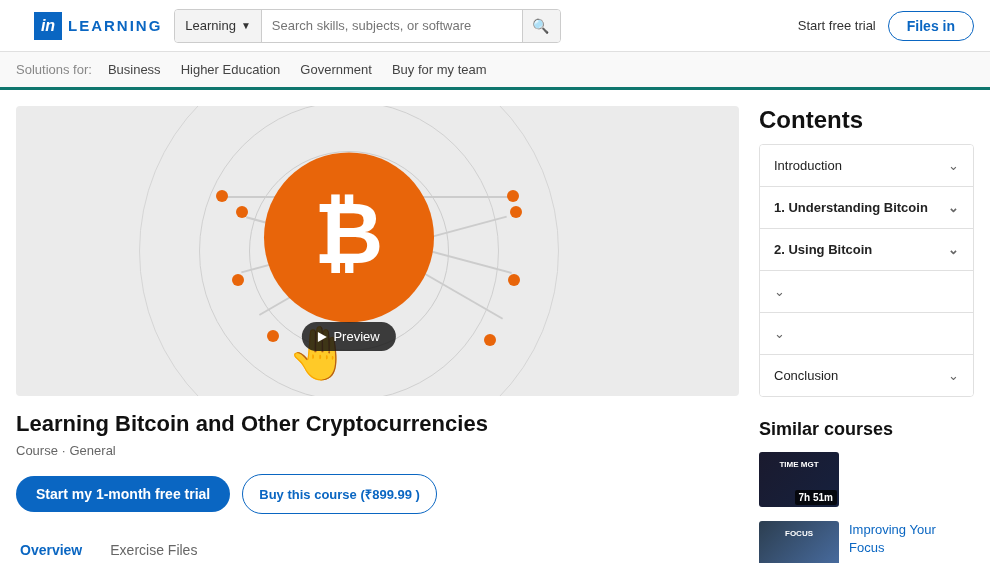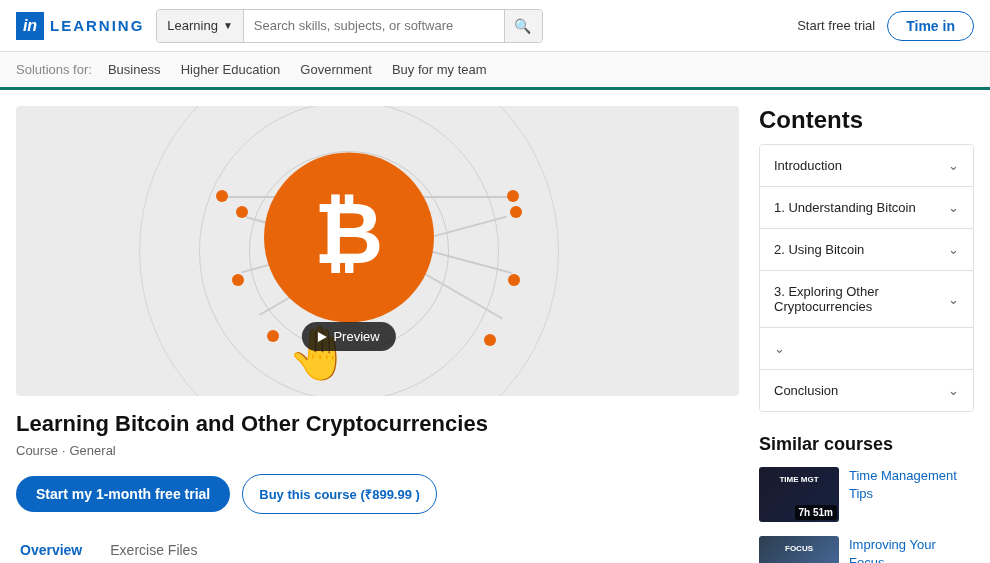--- a/index.html
+++ b/index.html
@@ -4,38 +4,38 @@
   <style>
     * { box-sizing: border-box; margin: 0; padding: 0; }
     body { font-family: -apple-system, BlinkMacSystemFont, 'Segoe UI', Arial, sans-serif; font-size: 14px; color: #333; background: #fff; }
   </style>
 </head>
 <body>
 
 <header>
   <div style="display:flex;align-items:center;padding:0 16px;height:52px;border-bottom:1px solid #e0e0e0;background:#fff;">
     <div style="display:flex;align-items:center;margin-right:12px;">
-      <div style="width:28px;height:28px;background:#0a66c2;display:flex;align-items:center;justify-content:center;">
+      <div style="width:28px;height:28px;background:#0a66c2;display:flex;align-items:center;justify-content:center;margin-left:18px;">
         <span style="color:#fff;font-weight:900;font-size:16px;font-style:italic;">in</span>
       </div>
       <span style="font-size:15px;font-weight:700;color:#0a66c2;margin-left:6px;letter-spacing:2px;">LEARNING</span>
     </div>
     <div style="display:flex;align-items:center;border:1px solid #ccc;border-radius:4px;overflow:hidden;height:34px;">
       <div style="display:flex;align-items:center;padding:0 10px;background:#f3f3f3;border-right:1px solid #ccc;height:100%;cursor:pointer;font-size:13px;color:#333;white-space:nowrap;">
         <span>Learning</span>
         <span style="margin-left:5px;font-size:10px;">▼</span>
       </div>
       <input type="text" style="border: none; outline: none; padding: 0px 10px; width: 260px; font-size: 13px; height: 100%;" placeholder="Search skills, subjects, or software">
       <div style="background:#f3f3f3;border-left:1px solid #ccc;height:100%;padding:0 10px;display:flex;align-items:center;cursor:pointer;">
         <span style="font-size:14px;">🔍</span>
       </div>
     </div>
     <div style="margin-left:auto;display:flex;align-items:center;gap:12px;">
       <span style="font-size:13px;color:#333;cursor:pointer;">Start free trial</span>
-      <button style="border:1.5px solid #0a66c2;color:#0a66c2;background:#fff;padding:6px 18px;border-radius:20px;font-size:14px;font-weight:600;cursor:pointer;">Time in</button>
+      <button style="border:1.5px solid #0a66c2;color:#0a66c2;background:#fff;padding:6px 18px;border-radius:20px;font-size:14px;font-weight:600;cursor:pointer;">Files in</button>
     </div>
   </div>
 </header>
 
 <nav style="background:#f9f9f9;border-bottom:3px solid #0f766e;padding:0 16px;display:flex;align-items:center;height:38px;gap:4px;font-size:13px;color:#666;">
   <span style="color:#888;margin-right:4px;">Solutions for:</span>
   <a style="color:#444;text-decoration:none;padding:0 8px;cursor:pointer;">Business</a>
   <a style="color:#444;text-decoration:none;padding:0 8px;cursor:pointer;">Higher Education</a>
   <a style="color:#444;text-decoration:none;padding:0 8px;cursor:pointer;">Government</a>
   <a style="color:#444;text-decoration:none;padding:0 8px;cursor:pointer;">Buy for my team</a>
@@ -113,36 +113,35 @@
     <div style="border:1px solid #e0e0e0;border-radius:4px;overflow:hidden;">
 
       <div style="border-bottom:1px solid #e0e0e0;">
         <div style="display:flex;align-items:center;justify-content:space-between;padding:13px 14px;cursor:pointer;background:#fff;font-size:13px;font-weight:500;color:#222;">
           <span>Introduction</span>
           <span style="font-size:13px;color:#666;">⌄</span>
         </div>
       </div>
 
       <div style="border-bottom:1px solid #e0e0e0;">
-        <div style="display:flex;align-items:center;justify-content:space-between;padding:13px 14px;cursor:pointer;background:#fff;font-size:13px;font-weight:400;color:#222;">
+        <div style="display:flex;align-items:center;justify-content:space-between;padding:13px 14px;cursor:pointer;background:#fff;font-size:13px;font-weight:700;color:#222;">
           <span>1. Understanding Bitcoin</span>
           <span style="font-size:13px;color:#666;">⌄</span>
         </div>
       </div>
 
       <div style="border-bottom:1px solid #e0e0e0;">
-        <div style="display:flex;align-items:center;justify-content:space-between;padding:13px 14px;cursor:pointer;background:#fff;font-size:13px;font-weight:400;color:#222;">
+        <div style="display:flex;align-items:center;justify-content:space-between;padding:13px 14px;cursor:pointer;background:#fff;font-size:13px;font-weight:700;color:#222;">
           <span>2. Using Bitcoin</span>
           <span style="font-size:13px;color:#666;">⌄</span>
         </div>
       </div>
 
       <div style="border-bottom:1px solid #e0e0e0;">
         <div style="display:flex;align-items:center;justify-content:space-between;padding:13px 14px;cursor:pointer;background:#fff;font-size:13px;font-weight:500;color:#222;">
-          <span>3. Exploring Other Cryptocurrencies</span>
           <span style="font-size:13px;color:#666;">⌄</span>
         </div>
       </div>
 
       <div style="border-bottom:1px solid #e0e0e0;">
         <div style="display:flex;align-items:center;justify-content:space-between;padding:13px 14px;cursor:pointer;background:#fff;font-size:13px;font-weight:500;color:#222;">
           <span style="font-size:13px;color:#666;">⌄</span>
         </div>
       </div>
 
@@ -155,21 +154,20 @@
 
     </div>
 
     <h2 style="font-size:18px;font-weight:700;color:#111;margin-top:22px;margin-bottom:12px;">Similar courses</h2>
 
     <div style="display:flex;gap:10px;margin-bottom:14px;align-items:flex-start;">
       <div style="width:80px;height:55px;background:linear-gradient(135deg,#1a1a2e 0%,#16213e 100%);border-radius:3px;flex-shrink:0;position:relative;overflow:hidden;cursor:pointer;">
         <div style="color:#fff;font-size:8px;font-weight:700;text-align:center;padding:4px;line-height:1.3;position:absolute;top:4px;left:0;right:0;">TIME MGT</div>
         <div style="background:rgba(0,0,0,0.75);color:#fff;font-size:10px;padding:2px 4px;position:absolute;bottom:2px;right:2px;border-radius:2px;font-weight:600;">7h 51m</div>
       </div>
-      <a style="font-size:13px;color:#0a66c2;font-weight:500;cursor:pointer;line-height:1.4;text-decoration:none;">Time Management Tips</a>
     </div>
 
     <div style="display:flex;gap:10px;margin-bottom:14px;align-items:flex-start;">
       <div style="width:80px;height:55px;background:linear-gradient(135deg,#2c3e50 0%,#4a6fa5 100%);border-radius:3px;flex-shrink:0;position:relative;overflow:hidden;cursor:pointer;">
         <div style="color:#fff;font-size:8px;font-weight:700;text-align:center;padding:4px;line-height:1.3;position:absolute;top:4px;left:0;right:0;">FOCUS</div>
 
       </div>
       <a style="font-size:13px;color:#0a66c2;font-weight:500;cursor:pointer;line-height:1.4;text-decoration:none;">Improving Your Focus</a>
     </div>
 

